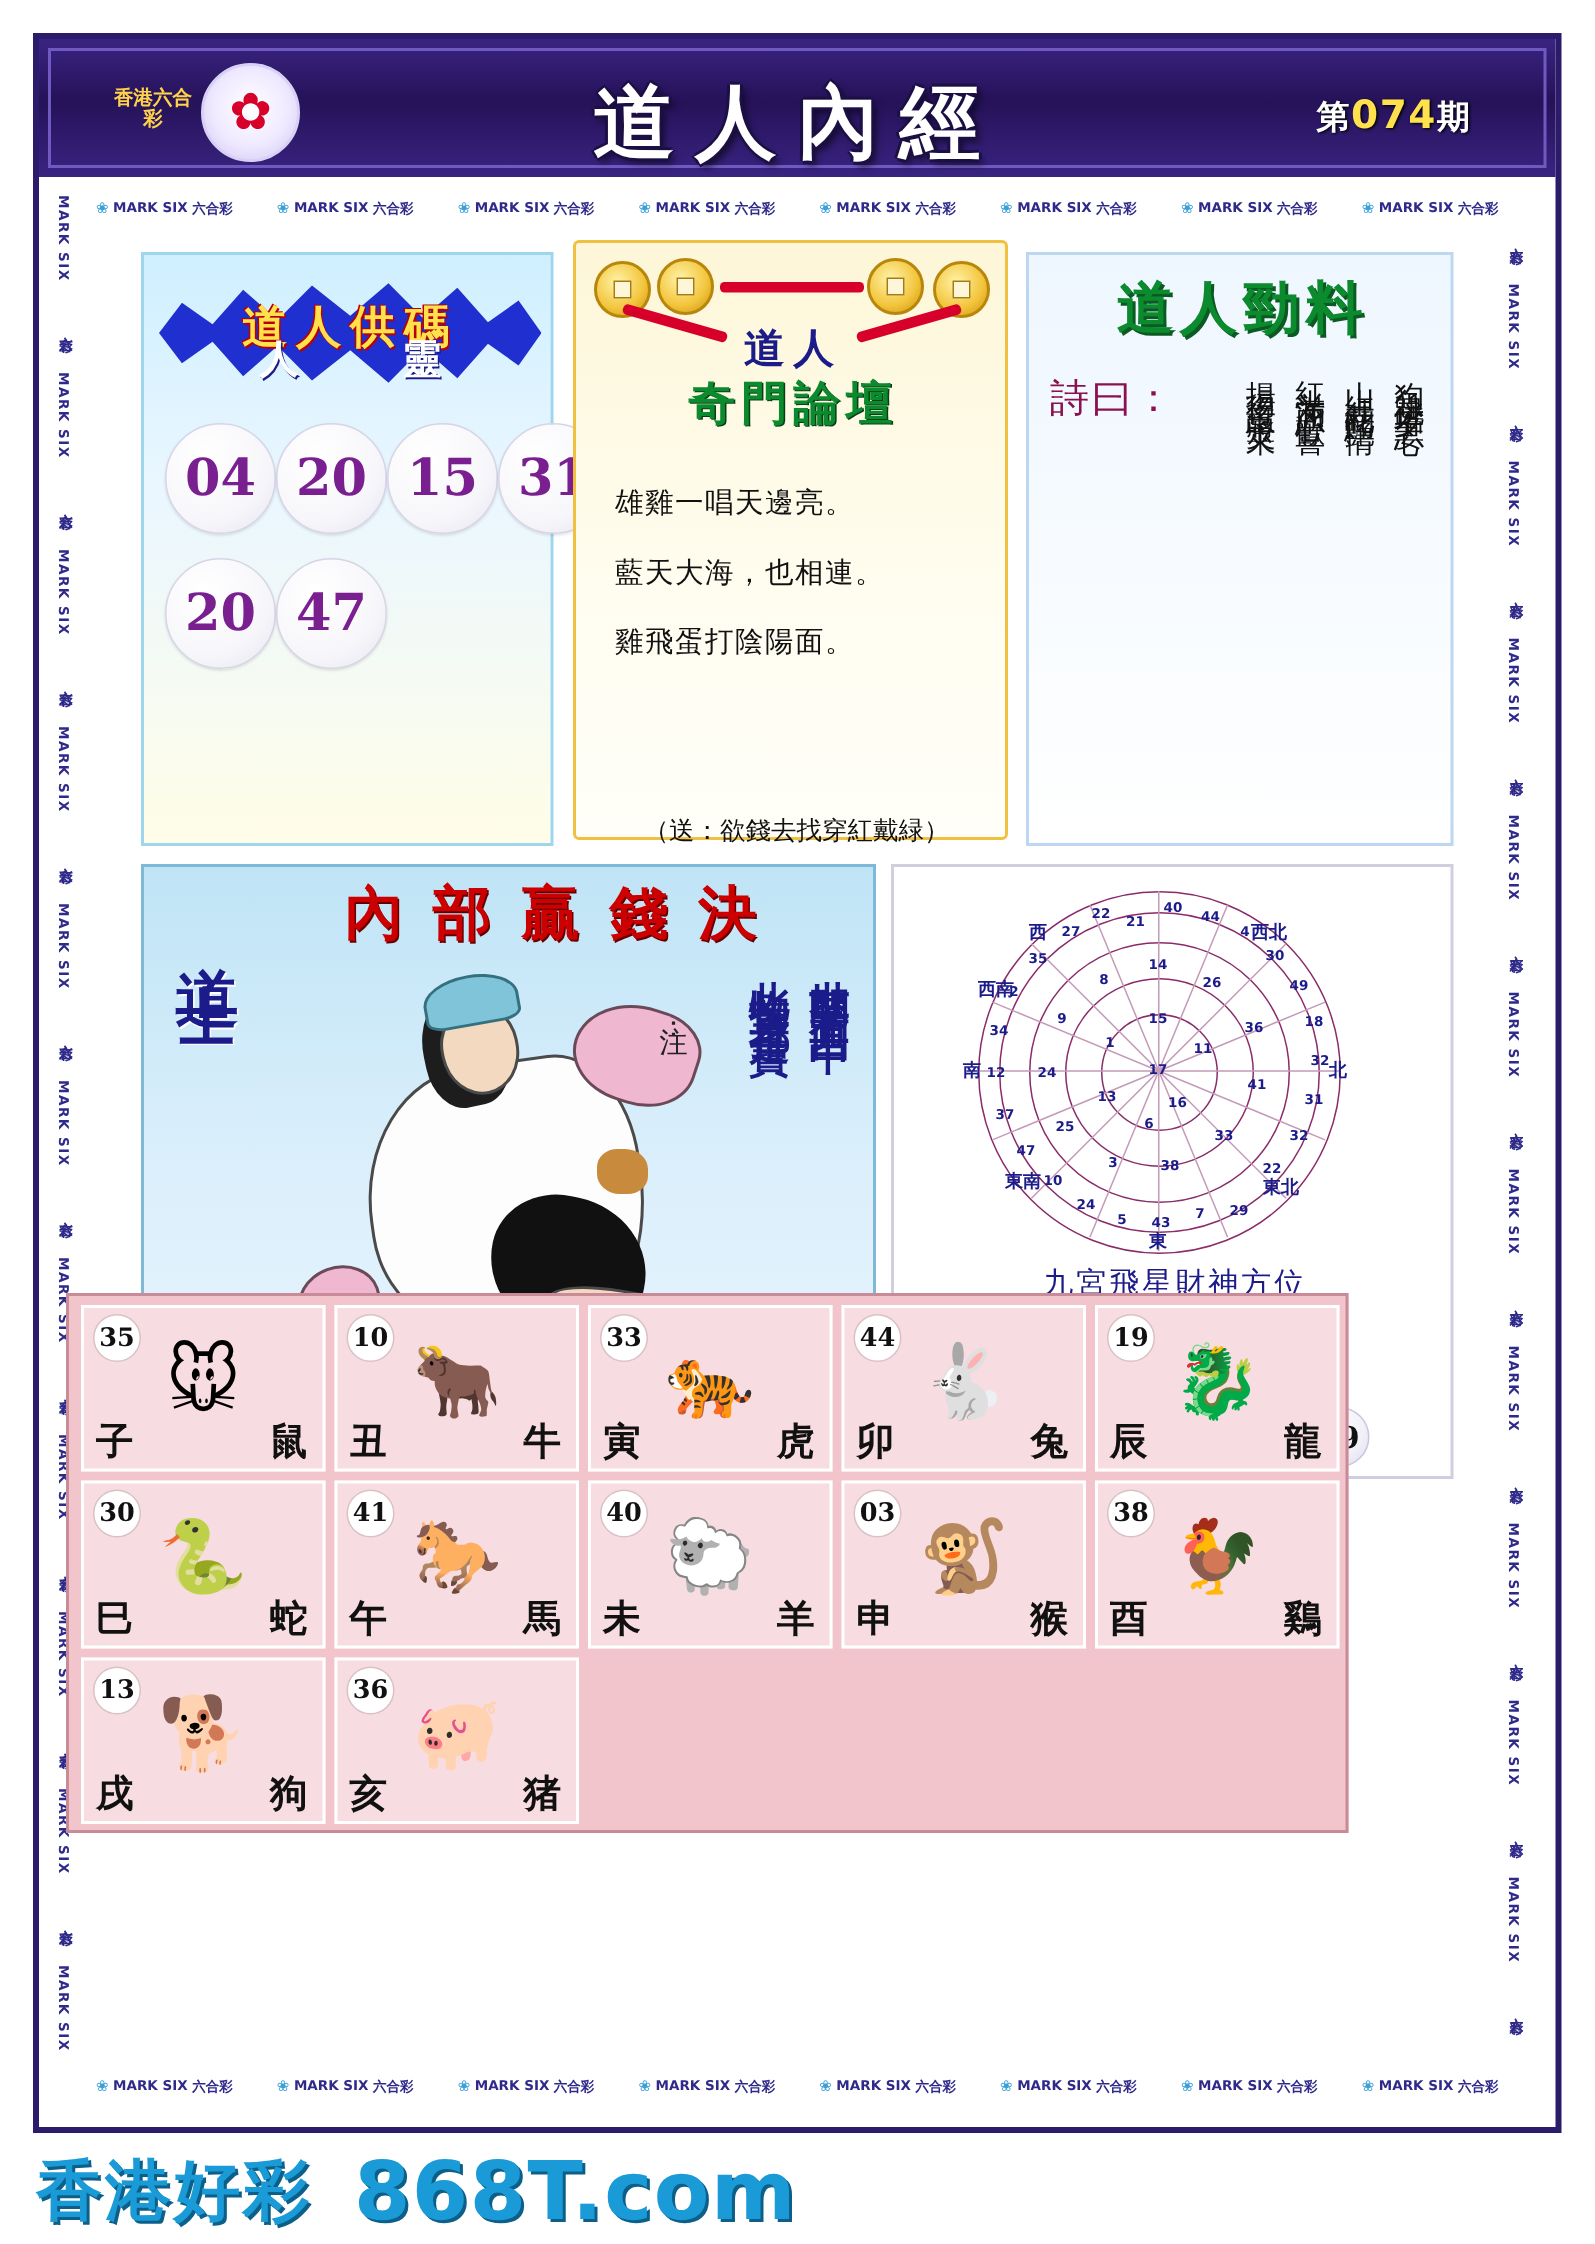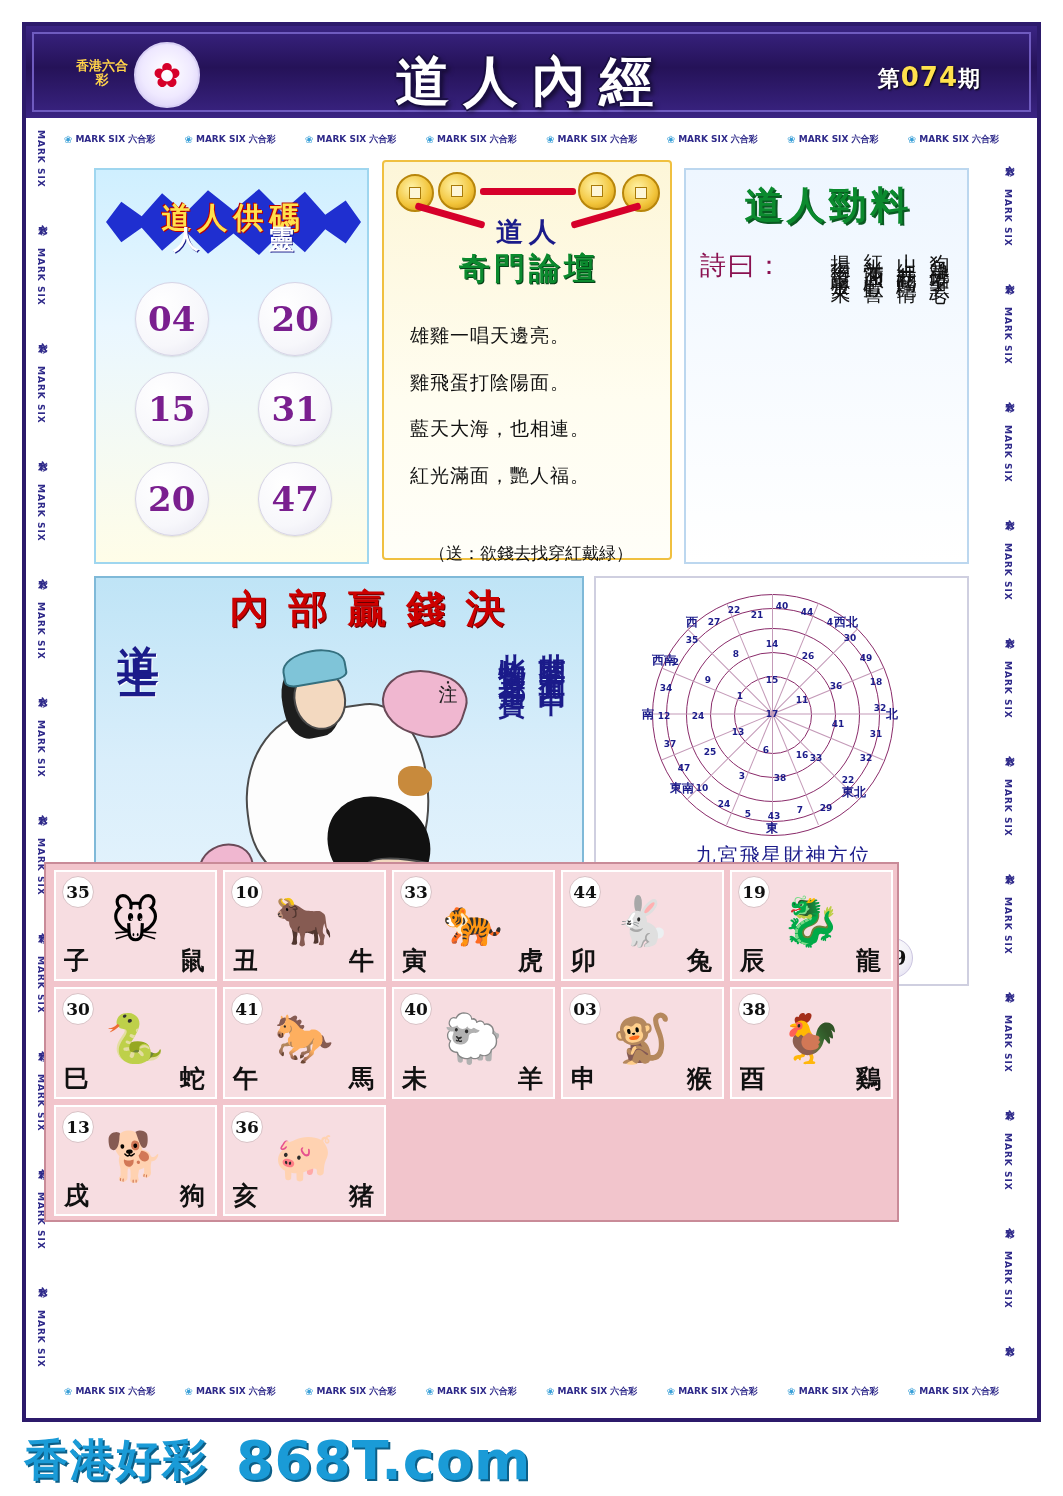--- a/index.html
+++ b/index.html
@@ -133,21 +133,21 @@
   .star-text2{
     position:absolute;left:0;top:36px;width:255px;text-align:center;
     font-family:"DejaVu Serif","Liberation Serif",serif;
     font-size:26px;font-weight:bold;letter-spacing:30px;
     color:#ffffff;
     text-indent:30px;
     text-shadow:1px 1px 0 #1b1b8a;
   }
   .lucky-grid{
     position:absolute;left:14px;top:104px;width:247px;height:270px;
-    display:grid;grid-template-columns:1fr 1fr;grid-template-rows:1fr 1fr 1fr;
+    display:grid;grid-template-columns:1fr 1fr 1fr 1fr;grid-template-rows:1fr 1fr 1fr;
   }
   .lucky-cell{
     display:flex;align-items:center;justify-content:center;
   }
   .lucky-ball{
     width:72px;height:72px;border-radius:50%;
     background:radial-gradient(circle at 35% 30%,#ffffff 0%,#f7f7fb 60%,#e5e4ef 100%);
     border:1px solid #d7d4e6;
     display:flex;align-items:center;justify-content:center;
     font-family:"DejaVu Serif","Liberation Serif",serif;
@@ -663,23 +663,22 @@
           <div class="coin" style="left:186px;top:4px;"></div>
           <div class="coin" style="left:230px;top:6px;"></div>
           <div class="ribbon" style="left:22px;top:44px;width:72px;transform:rotate(16deg);"></div>
           <div class="ribbon" style="left:178px;top:44px;width:72px;transform:rotate(-16deg);"></div>
           <div class="ribbon" style="left:88px;top:20px;width:96px;"></div>
         </div>
         <div class="forum-title1">道人</div>
         <div class="forum-title2">奇門論壇</div>
         <div class="forum-lines">
           <div>雄雞一唱天邊亮。</div>
+          <div>藍天大海，也相連。</div>
           <div>雞飛蛋打陰陽面。</div>
-          <div>藍天大海，也相連。</div>
-          <div>紅光滿面，艷人福。</div>
         </div>
         <div class="forum-note">（送：欲錢去找穿紅戴緑）</div>
       </div>
 
       <div class="panel p-power">
         <div class="power-title">道人勁料</div>
         <div class="shiyue">詩曰：</div>
         <div class="poem">
           <div class="poem-col">狗急跳墻歹妻心，</div>
           <div class="poem-col">山上紅花鬥艷情。</div>
@@ -769,21 +768,21 @@
           <div class="cnum" style="left:186px;top:170px;">33</div>
           <div class="cnum" style="left:150px;top:190px;">38</div>
           <div class="cnum" style="left:112px;top:188px;">3</div>
           <div class="cnum" style="left:80px;top:164px;">25</div>
           <div class="cnum" style="left:68px;top:128px;">24</div>
           <div class="cnum" style="left:78px;top:92px;">9</div>
           <div class="cnum" style="left:106px;top:66px;">8</div>
 
           <div class="cnum" style="left:142px;top:92px;">15</div>
           <div class="cnum" style="left:172px;top:112px;">11</div>
-          <div class="cnum" style="left:172px;top:148px;margin-top:19px;">16</div>
+          <div class="cnum" style="left:155px;top:148px;">16</div>
           <div class="cnum" style="left:136px;top:162px;">6</div>
           <div class="cnum" style="left:108px;top:144px;">13</div>
           <div class="cnum" style="left:110px;top:108px;">1</div>
           <div class="cnum" style="left:142px;top:126px;">17</div>
 
           <div class="cdir" style="left:62px;top:34px;">西</div>
           <div class="cdir" style="left:216px;top:34px;">西北</div>
           <div class="cdir" style="left:262px;top:126px;">北</div>
           <div class="cdir" style="left:224px;top:204px;">東北</div>
           <div class="cdir" style="left:142px;top:240px;">東</div>

